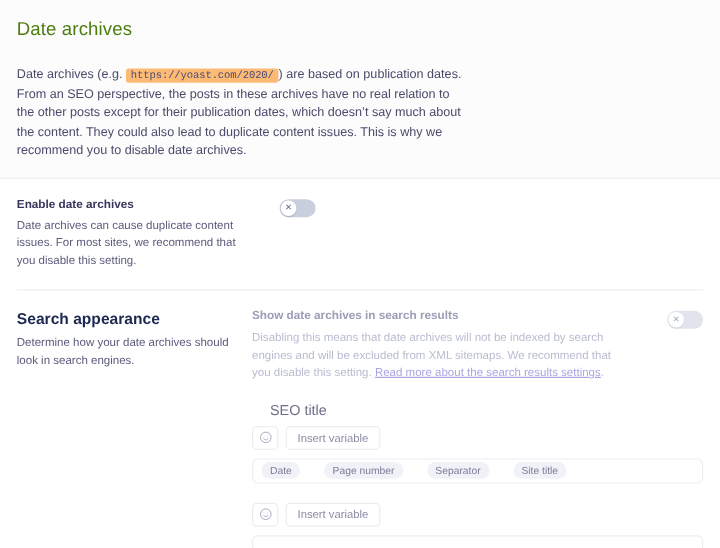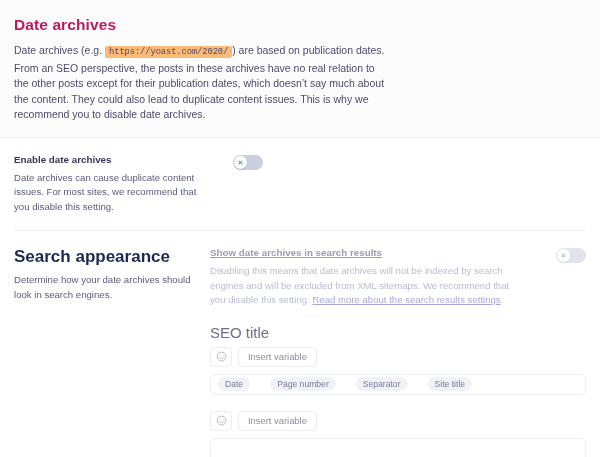--- a/index.html
+++ b/index.html
@@ -17,23 +17,23 @@
     position: relative;
   }
 
   
   .intro {
     padding: 16px 14px 14px 14px;
     background: #fcfcfd;
   }
   .page-title {
     font-size: 15.5px;
-    font-weight: 700;
-    color: #be185d;
-    margin: 0 0 9px 0;
+    font-weight: 400;
+    color: #4d7c0f;
+    margin: 0 0 21px 0;
     letter-spacing: .1px;
   }
   .intro-text {
     font-size: 10.5px;
     line-height: 15.5px;
     color: #4b4b6b;
     max-width: 372px;
     margin: 0;
   }
   code.url {
@@ -74,21 +74,21 @@
     flex: 1 1 auto;
     min-width: 0;
   }
   .field-title {
     font-size: 9.8px;
     font-weight: 700;
     color: #36365c;
     margin: 0 0 6px 0;
   }
   .section-title {
-    font-size: 17px;
+    font-size: 13px;
     font-weight: 700;
     color: #1d2951;
     margin: 0 0 6px 0;
   }
   .field-desc {
     font-size: 9.6px;
     line-height: 14.5px;
     color: #5b5b7d;
     margin: 0;
   }
@@ -122,32 +122,32 @@
     align-items: center;
     justify-content: center;
     font-size: 7px;
     color: #5c6580;
     line-height: 1;
   }
   .toggle.faded { opacity: .55; }
 
   
   .faded-text { color: #b9bcd0; }
-  .faded-label { color: #9a9db5; font-weight: 700; text-decoration: underline; }
+  .faded-label { color: #9a9db5; font-weight: 700; }
   .link {
     color: #a9a7e2;
     text-decoration: underline;
   }
 
   
   .form-block { margin-top: 16px; }
   .form-label {
-    font-size: 15px;
+    font-size: 12px;
     color: #6d6d8c;
-    margin: 0 0 6px 0;
+    margin: 0 0 6px 15px;
   }
   .btn-row {
     display: flex;
     align-items: flex-end;
     gap: 6px;
     margin-bottom: 7px;
   }
   .icon-btn {
     width: 22px;
     height: 20px;

